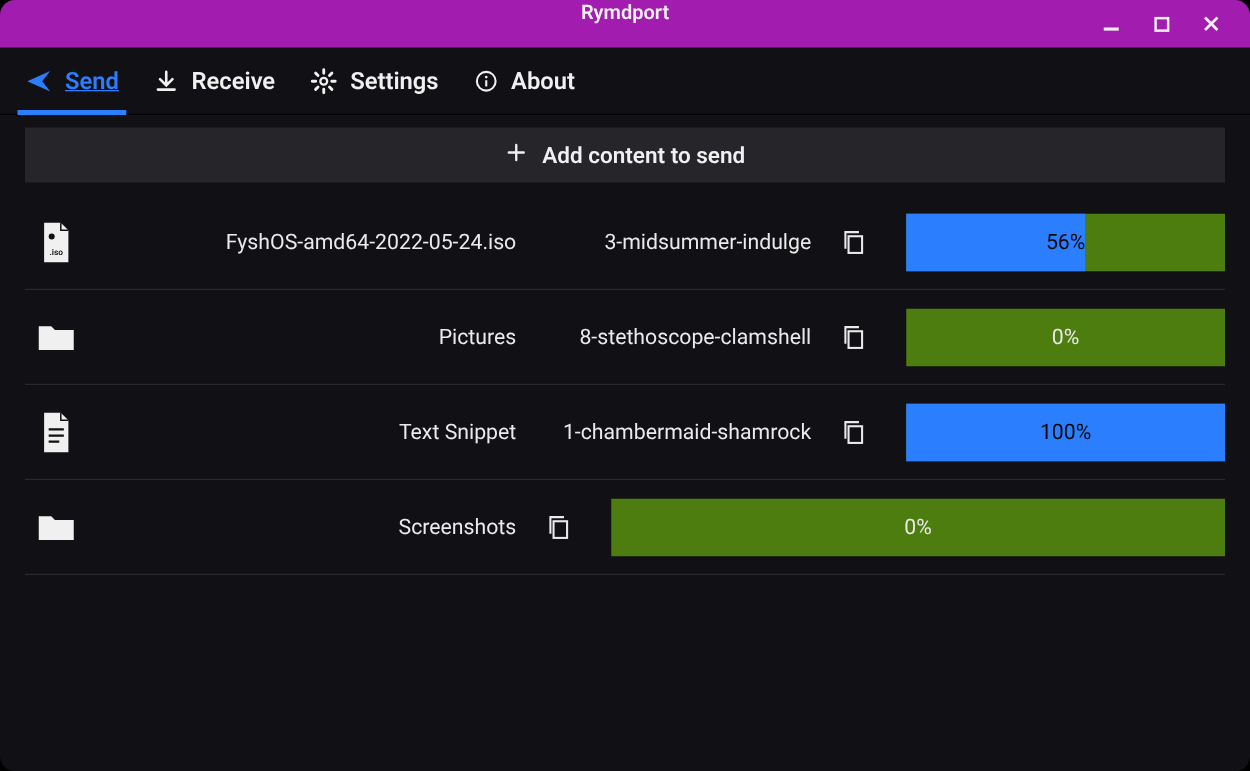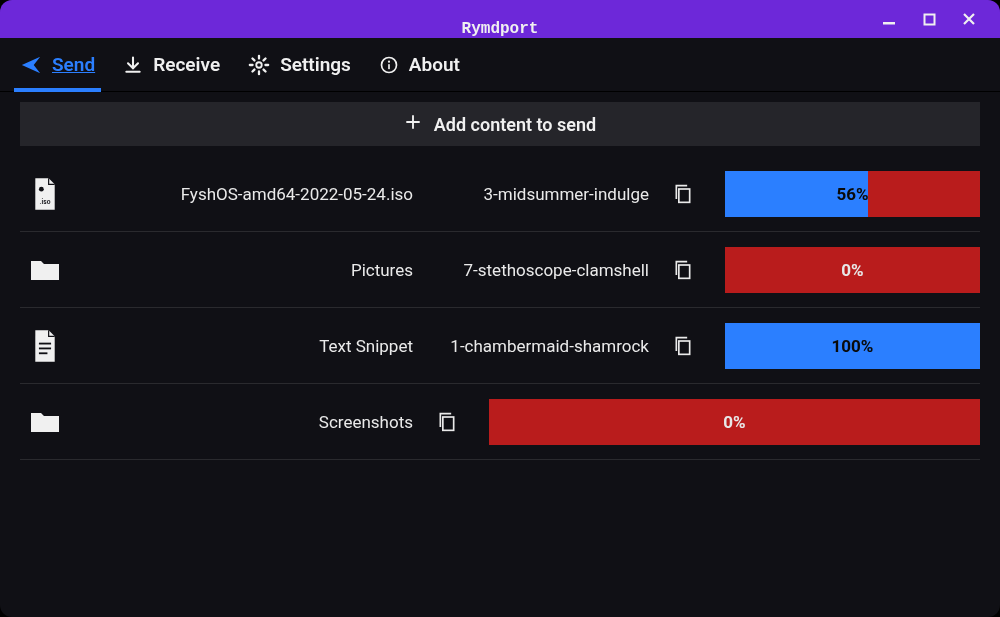--- a/index.html
+++ b/index.html
@@ -15,26 +15,25 @@
     width: 100%;
     height: 100%;
     background: #101015;
     border-radius: 12px;
     overflow: hidden;
     display: flex;
     flex-direction: column;
   }
   .titlebar {
     height: 38px;
-    background: #6d28d9;
-    display: flex;
-    align-items: flex-end;
+    background: #a21caf;
+    display: flex;
+    align-items: flex-start;
     justify-content: center;
     position: relative;
-    font-family: Liberation Mono, monospace;
   }
   .titlebar-title {
     font-size: 16px;
     font-weight: 600;
     color: #f0f0f0;
   }
   .titlebar-controls {
     position: absolute;
     right: 8px;
     top: 0;
@@ -144,23 +143,22 @@
     display: flex;
     align-items: center;
     justify-content: center;
     cursor: pointer;
     color: #eaeaea;
   }
   .progress-wrap {
     flex: 1;
     height: 46px;
     position: relative;
-    background: #b91c1c;
+    background: #4d7c0f;
     margin-left: 8px;
-    font-weight: bold;
   }
   .progress-fill {
     position: absolute;
     left: 0; top: 0; bottom: 0;
     background: #2b7fff;
   }
   .progress-label {
     position: absolute;
     left: 0; right: 0; top: 0; bottom: 0;
     display: flex;
@@ -270,21 +268,21 @@
         </div>
       </div>
 
       <div class="item-row">
         <div class="item-icon">
           <svg width="32" height="28" viewBox="0 0 32 28">
               <path d="M2 5 L2 24 L30 24 L30 8 L15 8 L12 5 Z" fill="#f0f0f0"></path>
             </svg>
         </div>
         <div class="item-name">Pictures</div>
-        <div class="item-code">7-stethoscope-clamshell</div>
+        <div class="item-code">8-stethoscope-clamshell</div>
         <div class="copy-btn">
           <svg width="20" height="22" viewBox="0 0 24 26">
               <rect x="7" y="7" width="13" height="16" fill="none" stroke="currentColor" stroke-width="2"></rect>
               <path d="M4 19 L4 3 L17 3" fill="none" stroke="currentColor" stroke-width="2"></path>
             </svg>
         </div>
         <div class="progress-wrap">
           <div class="progress-fill" style="width:0%"></div>
           <div class="progress-label light">0%</div>
         </div>

